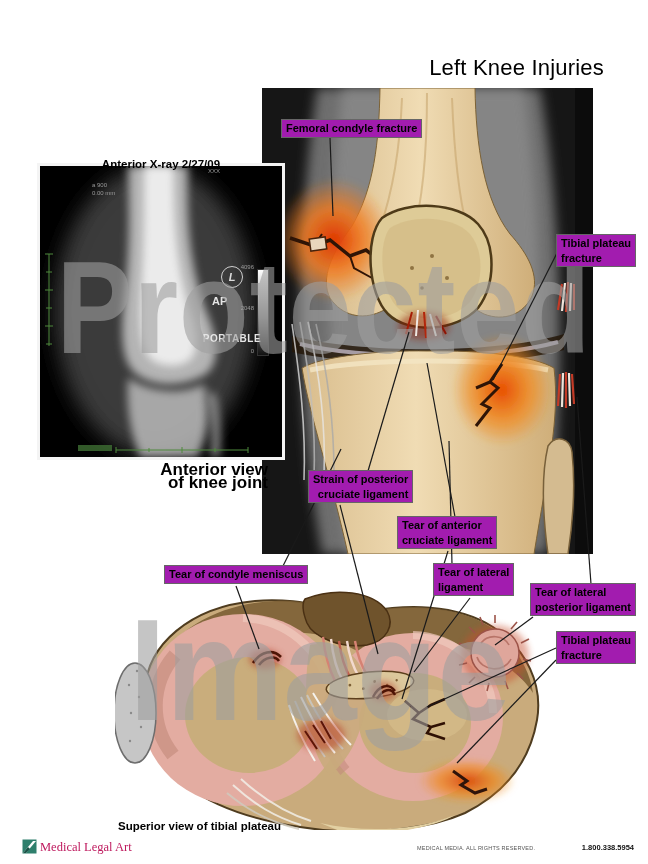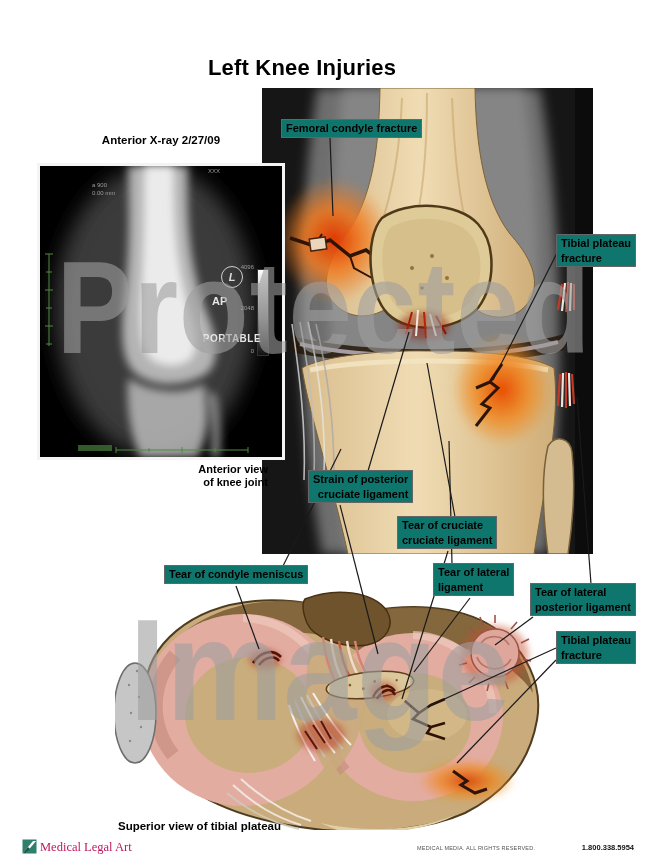--- a/index.html
+++ b/index.html
@@ -2,31 +2,31 @@
 <html><head>
 <meta charset="utf-8">
 <style>
   html,body{margin:0;padding:0;}
   body{
     width:648px;height:864px;position:relative;background:#fff;overflow:hidden;
     font-family:"Liberation Sans", sans-serif;color:#000;
   }
   .abs{position:absolute;}
   .page-title{
-    top:55px;left:0;width:604px;text-align:center;
-    font-size:22px;font-weight:bold;letter-spacing:0.2px;z-index:6;
+    top:55px;left:0;width:604px;text-align:right;
+    font-size:22px;font-weight:normal;letter-spacing:0.2px;z-index:6;
   }
   
   .anterior-illus{left:262px;top:88px;width:331px;height:466px;z-index:5;}
   .xray-panel{
     left:37px;top:163px;width:242px;height:291px;background:#000;
     border:3px solid #f4f4f4;z-index:10;
   }
-  .xray-title{left:37px;top:134px;width:248px;text-align:center;font-size:11.5px;font-weight:bold;z-index:12;}
-  .xray-caption{left:148px;top:463px;width:120px;text-align:right;font-size:11px;font-weight:bold;line-height:13px;z-index:12;}
+  .xray-title{left:37px;top:158px;width:248px;text-align:center;font-size:11.5px;font-weight:bold;z-index:12;}
+  .xray-caption{left:148px;top:463px;width:120px;text-align:right;font-size:17px;font-weight:bold;line-height:13px;z-index:12;}
   .superior-illus{left:115px;top:585px;width:430px;height:245px;z-index:5;}
   .superior-caption{left:118px;top:820px;font-size:11.5px;font-weight:bold;z-index:12;}
   
   .xov{position:absolute;color:#e6e6e6;font-weight:bold;z-index:11;}
   .xov-small{color:#9a9a9a;font-weight:normal;font-size:6px;}
   .l-circle{
     left:181px;top:100px;width:20px;height:20px;border:1.5px solid #cfcfcf;border-radius:50%;
     text-align:center;line-height:20px;font-size:11px;font-style:italic;color:#dcdcdc;
   }
   .gs-bar{left:217px;top:103px;width:10px;height:85px;background:linear-gradient(#ffffff,#8a8a8a 55%,#111);border:0.5px solid #333;}
@@ -34,21 +34,21 @@
   .wm{
     font-weight:bold;color:rgba(158,158,158,0.60);z-index:20;line-height:1;
     transform-origin:top left;white-space:nowrap;text-align:center;pointer-events:none;
   }
   .wm1{left:-8px;top:243px;width:664px;font-size:114px;transform:scaleY(1.15);letter-spacing:1px;}
   .wm2{left:108px;top:598px;width:424px;font-size:132px;transform:scaleY(1.10);}
   
   .lines{left:0;top:0;width:648px;height:864px;z-index:30;pointer-events:none;}
   
   .callout{
-    position:absolute;background:#0f766e;border:1px solid #666;padding:1px 4px;
+    position:absolute;background:#a21caf;border:1px solid #666;padding:1px 4px;
     font-size:11px;font-weight:bold;line-height:14.5px;white-space:nowrap;z-index:40;
   }
   .cl-femoral{left:281px;top:119px;}
   .cl-tpf-top{left:556px;top:234px;}
   .cl-strain{left:308px;top:470px;text-align:right;}
   .cl-acl{left:397px;top:516px;}
   .cl-medmen{left:164px;top:565px;}
   .cl-latmen{left:433px;top:563px;}
   .cl-lcl{left:530px;top:583px;}
   .cl-tpf-bot{left:556px;top:631px;}
@@ -305,21 +305,21 @@
 </div>
 <div class="callout cl-tpf-top">
   <div>Tibial plateau</div>
   <div>fracture</div>
 </div>
 <div class="callout cl-strain">
   <div>Strain of posterior</div>
   <div>cruciate ligament</div>
 </div>
 <div class="callout cl-acl">
-  <div>Tear of cruciate</div>
+  <div>Tear of anterior</div>
   <div>cruciate ligament</div>
 </div>
 <div class="callout cl-medmen">
   <div>Tear of condyle meniscus</div>
 </div>
 <div class="callout cl-latmen">
   <div>Tear of lateral</div>
   <div>ligament</div>
 </div>
 <div class="callout cl-lcl">

